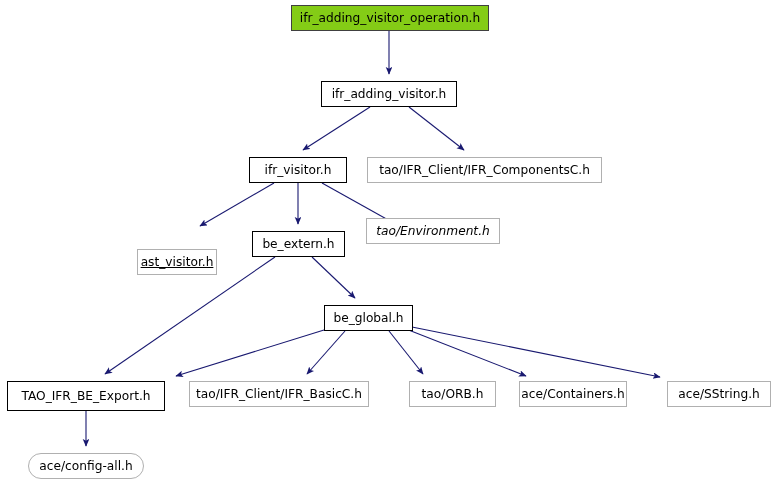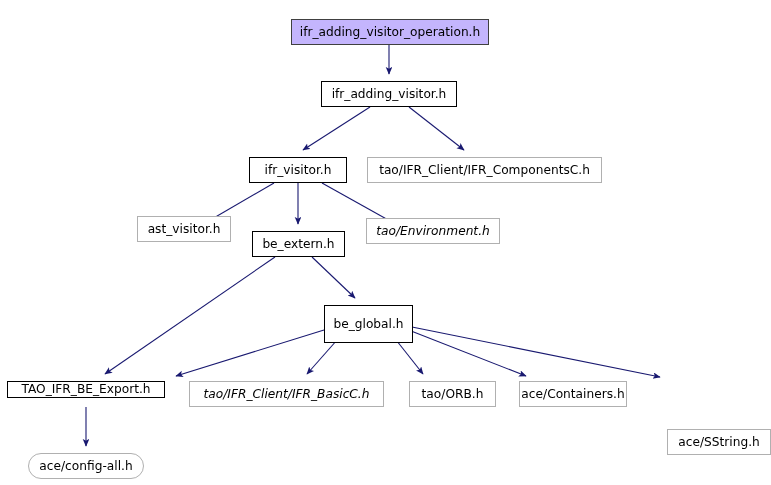--- a/index.html
+++ b/index.html
@@ -40,22 +40,21 @@
     justify-content: center;
     background: #ffffff;
     border: 1px solid #b0b0b0;
     white-space: nowrap;
   }
   .node.dark {
     border: 1px solid #000000;
   }
   .node.current {
     border: 1px solid #404040;
-    background: #c4b5fd;
-    margin-top: 14px;
+    background: #84cc16;
   }
   .node-label {
     font-family: "DejaVu Sans", sans-serif;
     font-size: 12.2px;
     color: #000000;
     line-height: 1;
     letter-spacing: 0px;
   }
 </style>
 </head>
@@ -93,45 +92,45 @@
       </div>
       <div class="node dark" style="left: 321px; top: 81px; width: 136px; height: 26px;">
         <span class="node-label">ifr_adding_visitor.h</span>
       </div>
       <div class="node" style="left: 367px; top: 157px; width: 235px; height: 26px;">
         <span class="node-label">tao/IFR_Client/IFR_ComponentsC.h</span>
       </div>
       <div class="node dark" style="left: 249px; top: 157px; width: 98px; height: 26px;">
         <span class="node-label">ifr_visitor.h</span>
       </div>
-      <div class="node" style="left: 137px; top: 216px; width: 94px; height: 26px;">
+      <div class="node" style="left: 137px; top: 249px; width: 80px; height: 26px; text-decoration: underline;">
         <span class="node-label">ast_visitor.h</span>
       </div>
       <div class="node dark" style="left: 252px; top: 231px; width: 93px; height: 26px;">
         <span class="node-label">be_extern.h</span>
       </div>
       <div class="node" style="left: 366px; top: 218px; width: 134px; height: 26px; font-style: italic;">
         <span class="node-label">tao/Environment.h</span>
       </div>
-      <div class="node dark" style="left: 324px; top: 305px; width: 89px; height: 38px;">
+      <div class="node dark" style="left: 324px; top: 305px; width: 89px; height: 26px;">
         <span class="node-label">be_global.h</span>
       </div>
-      <div class="node dark" style="left: 7px; top: 381px; width: 158px; height: 17px;">
+      <div class="node dark" style="left: 7px; top: 381px; width: 158px; height: 30px;">
         <span class="node-label">TAO_IFR_BE_Export.h</span>
       </div>
-      <div class="node" style="left: 189px; top: 381px; width: 195px; height: 26px; font-style: italic;">
+      <div class="node" style="left: 189px; top: 381px; width: 180px; height: 26px;">
         <span class="node-label">tao/IFR_Client/IFR_BasicC.h</span>
       </div>
       <div class="node" style="left: 409px; top: 381px; width: 87px; height: 26px; align-items: center;">
         <span class="node-label">tao/ORB.h</span>
       </div>
       <div class="node" style="left: 519px; top: 381px; width: 108px; height: 26px;">
         <span class="node-label">ace/Containers.h</span>
       </div>
-      <div class="node" style="left: 667px; top: 381px; width: 104px; height: 26px; margin-top: 48px;">
+      <div class="node" style="left: 667px; top: 381px; width: 104px; height: 26px;">
         <span class="node-label">ace/SString.h</span>
       </div>
       <div class="node" style="left: 28px; top: 453px; width: 116px; height: 26px; border-radius: 13px;">
         <span class="node-label">ace/config-all.h</span>
       </div>
     </div>
 
 </div>
 
 </body></html>

